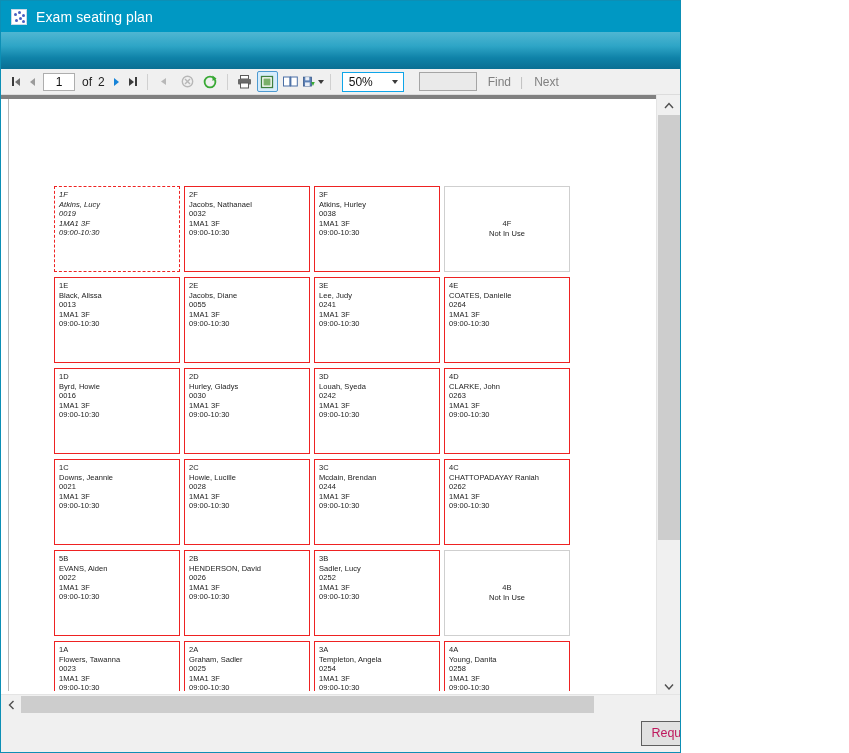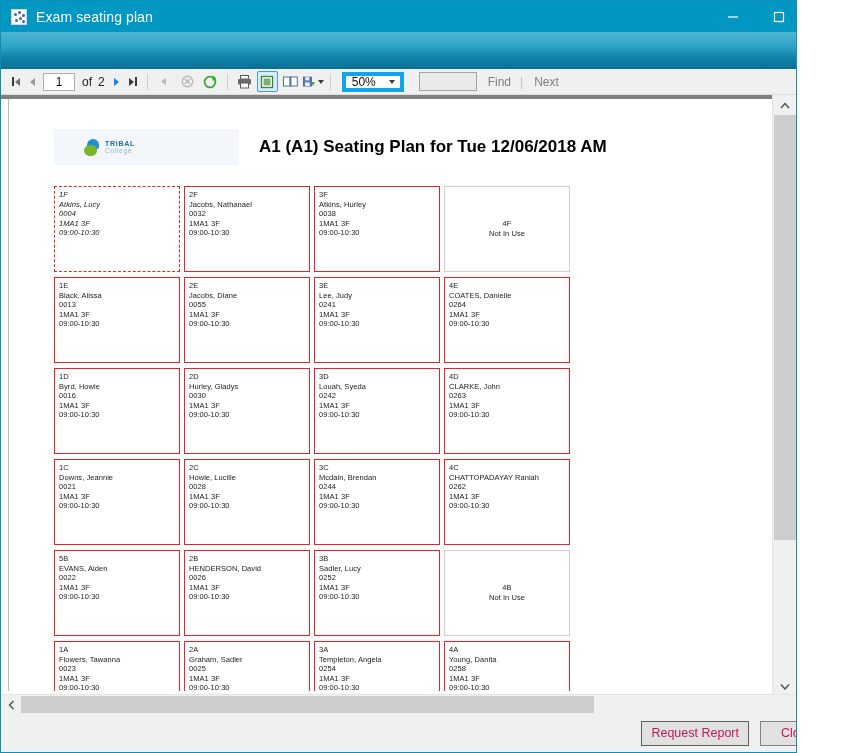--- a/index.html
+++ b/index.html
@@ -7,21 +7,21 @@
     margin: 0; padding: 0;
     width: 849px; height: 753px;
     overflow: hidden;
     font-family: "Liberation Sans", sans-serif;
     background: #ffffff;
   }
 
   
   #window {
     position: relative;
-    width: 797px; height: 753px;
+    width: 681px; height: 753px;
     border: 1px solid #0d8fb5;
     background: #f0f0f0;
     overflow: hidden;
   }
 
   
   #titlebar {
     position: absolute; left: 0; top: 0;
     width: 847px; height: 31px;
     background: #0098c3;
@@ -103,21 +103,21 @@
     margin: 0 1px;
   }
   .tb-icon.selected {
     border: 1px solid #4d9ad1;
     background: #d6ecfb;
     border-radius: 2px;
   }
   #zoom-box {
     display: flex; align-items: center;
     width: 62px; height: 20px;
-    border: 4px solid #0ea5e9; background: #fff;
+    border: 1px solid #0ea5e9; background: #fff;
     margin-left: 6px;
   }
   #zoom-value { font-size: 12px; color: #111; padding-left: 6px; }
   #zoom-arrow {
     margin-left: auto; margin-right: 5px;
     width: 0; height: 0;
     border-left: 3px solid transparent; border-right: 3px solid transparent;
     border-top: 4px solid #3b3b3b;
   }
   #find-input {
@@ -420,40 +420,27 @@
     <span class="find-link">Find</span>
     <span class="find-sep">|</span>
     <span class="find-link">Next</span>
   </div>
 
   <div id="viewer">
     <div id="viewer-topbar"></div>
 
     <div id="page-sheet">
 
-      <div id="report-header">
-        <div id="logo-box">
-          <div id="logo-mark">
-            <span class="lm-blue"></span>
-              <span class="lm-green"></span>
-          </div>
-          <div id="logo-text">
-            <div id="logo-tribal">TRIBAL</div>
-            <div id="logo-college">College</div>
-          </div>
-        </div>
-        <div id="report-title">A1 (A1) Seating Plan for Tue 12/06/2018 AM</div>
-      </div>
 
       <div id="seat-grid">
           <div class="seat-row">
             <div class="seat-cell occupied selected">
               <div class="seat-line">1F</div>
               <div class="seat-line">Atkins, Lucy</div>
-              <div class="seat-line">0004</div>
+              <div class="seat-line">0019</div>
               <div class="seat-line">1MA1 3F</div>
               <div class="seat-line">09:00-10:30</div>
             </div>
             <div class="seat-cell occupied">
               <div class="seat-line">2F</div>
               <div class="seat-line">Jacobs, Nathanael</div>
               <div class="seat-line">0032</div>
               <div class="seat-line">1MA1 3F</div>
               <div class="seat-line">09:00-10:30</div>
             </div>

